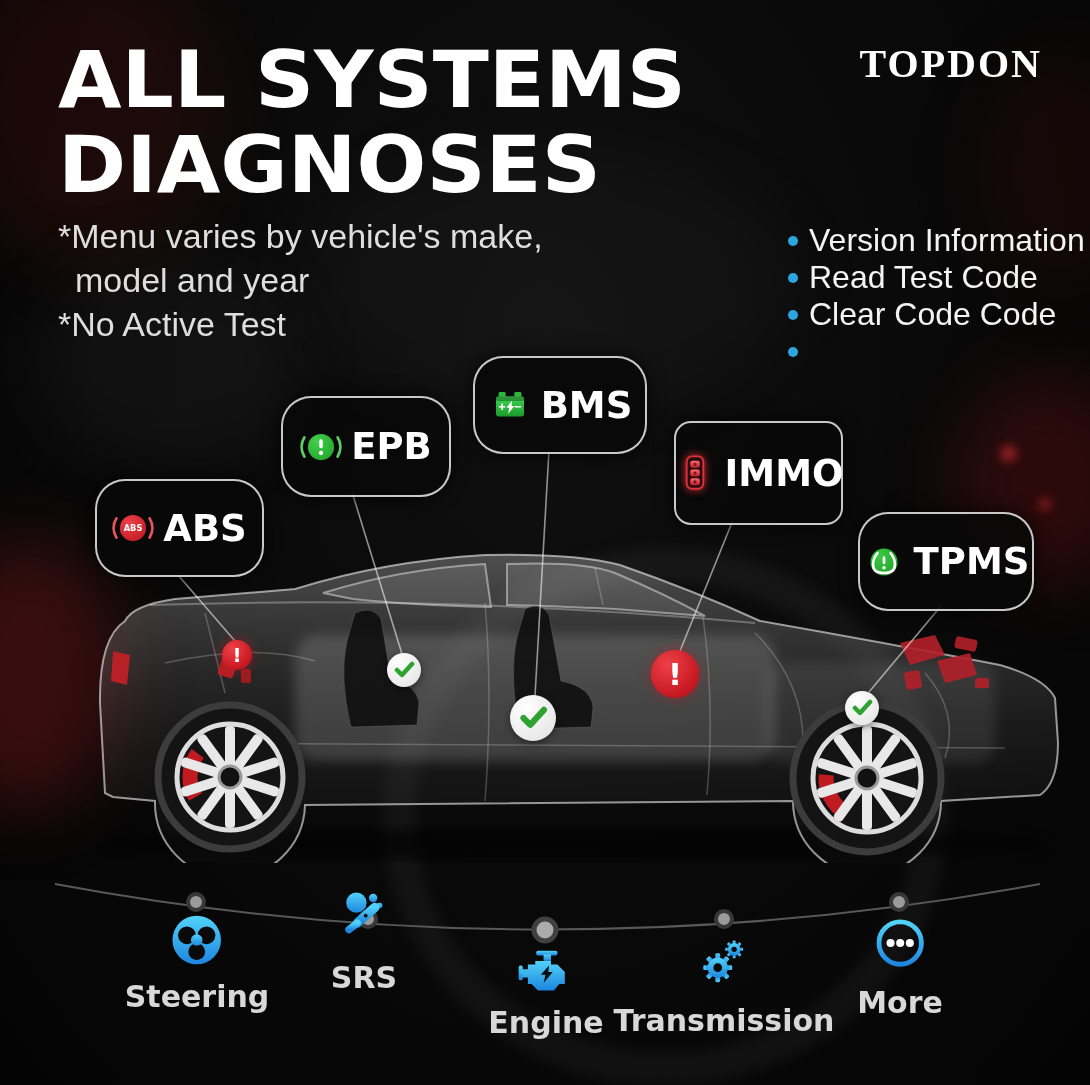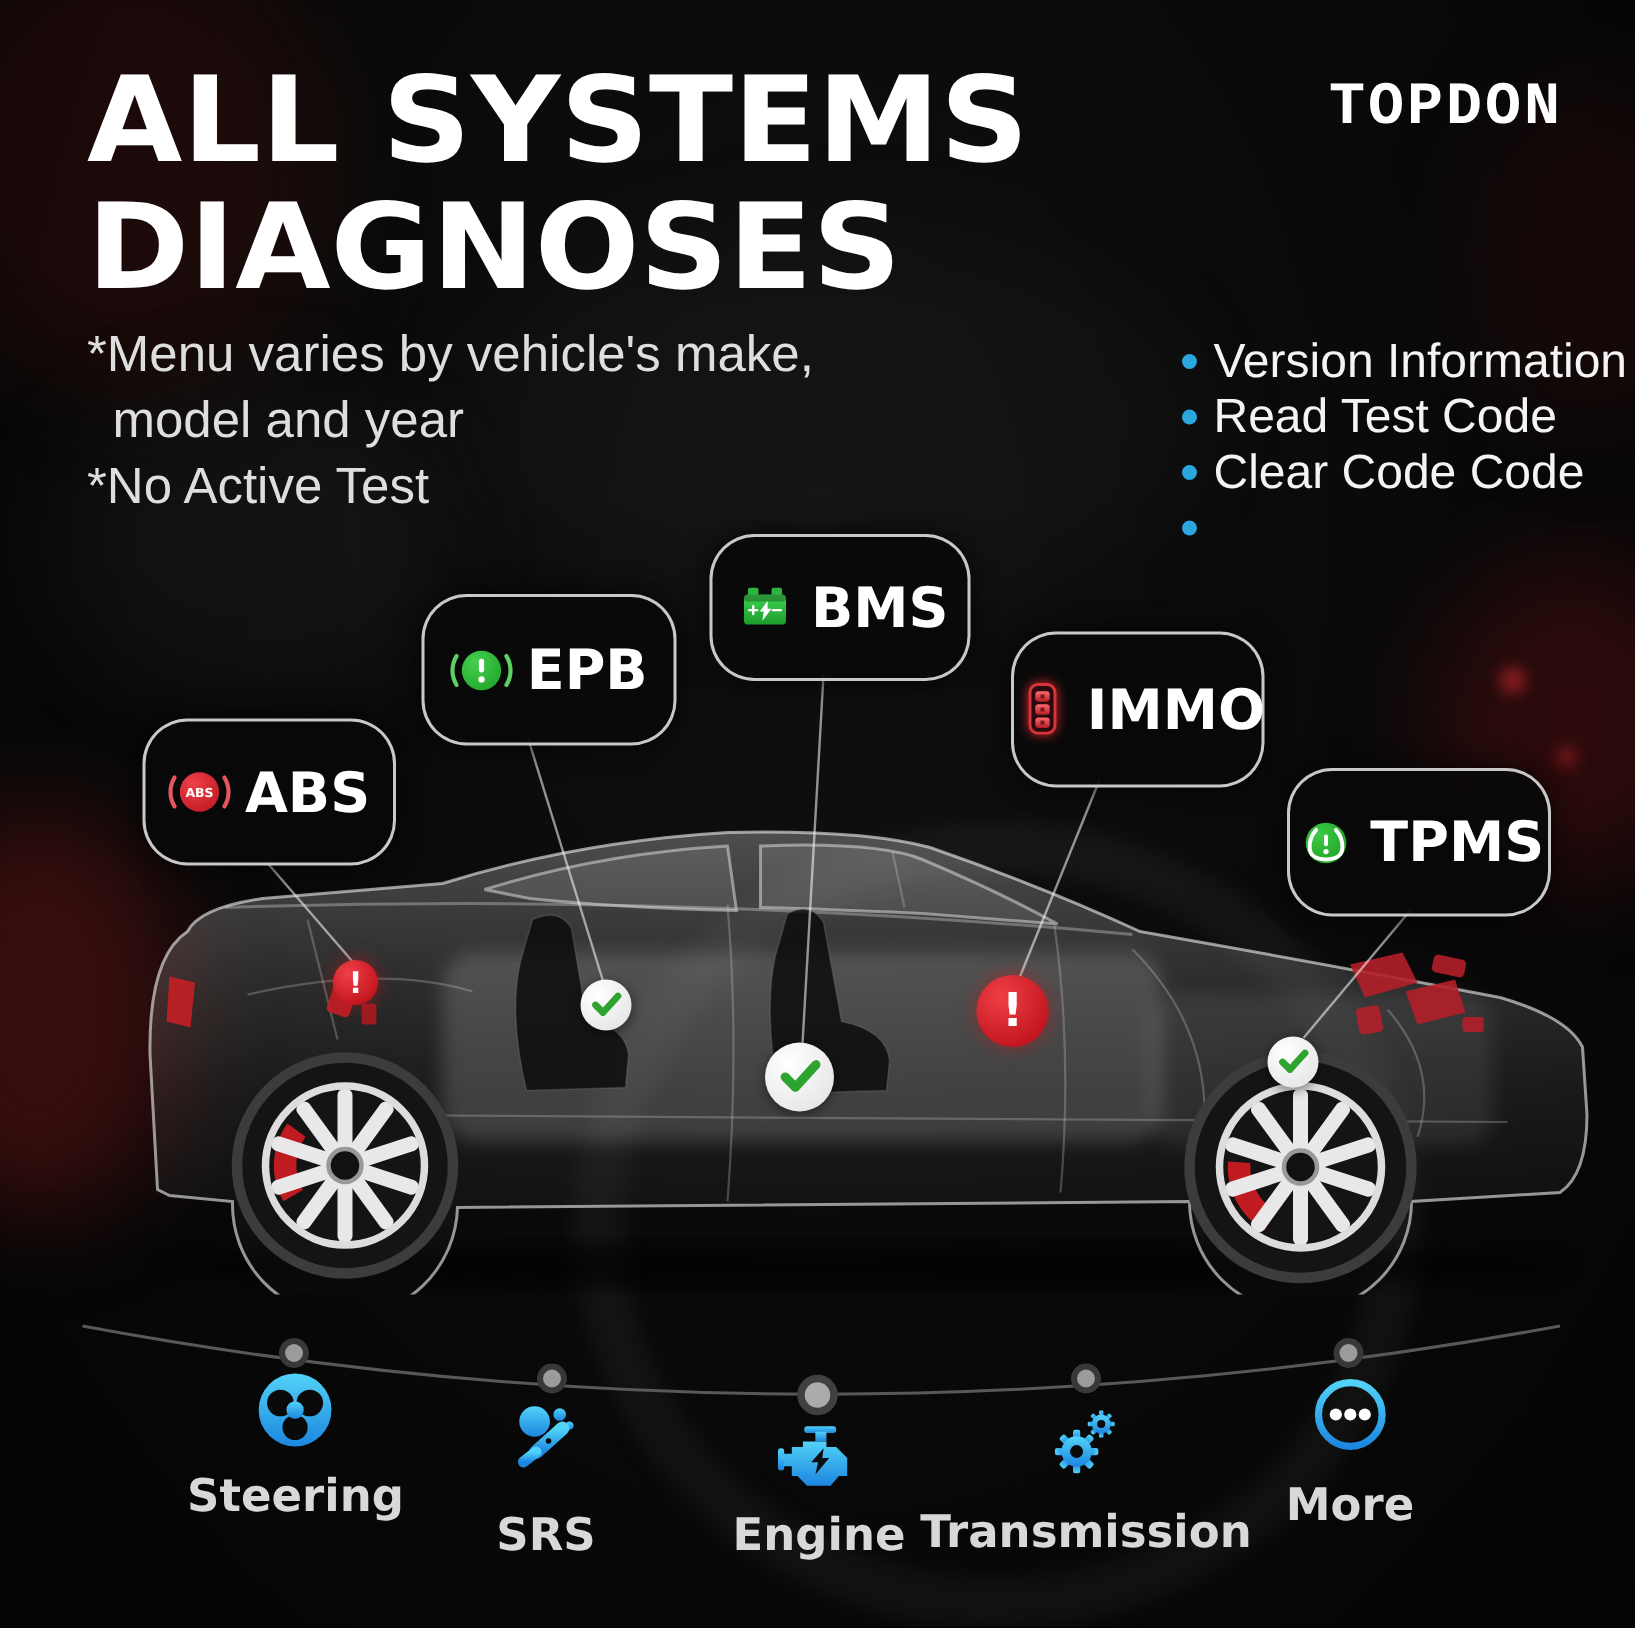--- a/index.html
+++ b/index.html
@@ -14,22 +14,22 @@
     position:absolute;left:382px;top:548px;width:498px;height:470px;border-radius:50%;
     border:34px solid rgba(150,150,150,0.07);filter:blur(7px);z-index:2;pointer-events:none;
   }
   
   .title{
     position:absolute;left:58px;top:38px;z-index:30;color:#ffffff;
     font-family:"DejaVu Sans", sans-serif;font-weight:bold;
     font-size:79px;line-height:85px;letter-spacing:0px;transform:scaleX(1.04);transform-origin:left top;
   }
   .logo{
-    position:absolute;right:48px;top:50px;z-index:30;color:#ffffff;
-    font-family:Liberation Mono, monospace;font-weight:bold;font-size:40px;letter-spacing:2px;
+    position:absolute;right:48px;top:40px;z-index:30;color:#ffffff;
+    font-family:Liberation Serif, serif;font-weight:bold;font-size:40px;letter-spacing:2px;
   }
   .notes{
     position:absolute;left:58px;top:214px;z-index:30;color:#dedede;
     font-size:34px;line-height:44px;font-weight:400;
   }
   .notes .indent{padding-left:17px;}
   .features{position:absolute;left:788px;top:222px;z-index:30;}
   .feature-row{display:flex;align-items:center;height:37px;}
   .feature-dot{width:10px;height:10px;border-radius:50%;background:#2BA6DF;margin-right:11px;flex:0 0 auto;}
   .feature-text{color:#f4f4f4;font-size:32px;white-space:nowrap;}
@@ -38,21 +38,21 @@
     position:absolute;z-index:20;display:flex;align-items:center;justify-content:center;gap:9px;
     background:rgba(9,9,9,0.92);border:2px solid rgba(255,255,255,0.78);border-radius:30px;
     box-shadow:0 0 18px rgba(0,0,0,0.8);
   }
   .pill-label{
     color:#ffffff;font-family:"DejaVu Sans", sans-serif;font-weight:bold;font-size:37px;letter-spacing:0px;text-align:right;
   }
   #pill-abs {left:95px; top:479px; width:165px; height:94px;}
   #pill-epb {left:281px;top:396px; width:166px; height:97px;}
   #pill-bms {left:473px;top:356px; width:170px; height:94px;}
-  #pill-immo{left:674px;top:421px; width:165px; height:100px;}
+  #pill-immo{left:674px;top:421px; width:165px; height:100px;border-radius:17px;}
   #pill-tpms{left:858px;top:512px; width:172px; height:95px;}
   .pill-icon{display:flex;align-items:center;justify-content:center;}
   .immo-glow{filter:drop-shadow(0 0 4px rgba(255,45,55,0.85));}
   
   .marker{
     position:absolute;z-index:15;border-radius:50%;transform:translate(-50%,-50%);
     display:flex;align-items:center;justify-content:center;
   }
   .marker.fault{
     background:radial-gradient(circle at 35% 30%, #ef4048 0%, #c3151d 75%);
@@ -69,21 +69,21 @@
   
   .menu-item{
     position:absolute;z-index:25;display:flex;flex-direction:column;align-items:center;
     transform:translateX(-50%);
   }
   .menu-label{
     color:#d8d8d8;font-family:"DejaVu Sans", sans-serif;font-weight:bold;font-size:30px;
     line-height:30px;white-space:nowrap;
   }
   #mi-steering{left:197px;top:912px;}  #mi-steering .menu-label{margin-top:10px;}
-  #mi-srs{left:364px;top:930px;}       #mi-srs .menu-label{margin-top:22px;}
+  #mi-srs{left:364px;top:885px;}       #mi-srs .menu-label{margin-top:22px;}
   #mi-engine{left:546px;top:948px;}    #mi-engine .menu-label{margin-top:8px;}
   #mi-trans{left:724px;top:932px;}     #mi-trans .menu-label{margin-top:16px;}
   #mi-more{left:900px;top:916px;}      #mi-more .menu-label{margin-top:14px;}
   .hidden-defs{position:absolute;width:0;height:0;overflow:hidden;}
 </style>
 </head>
 <body>
 
 <div class="canvas">
 

